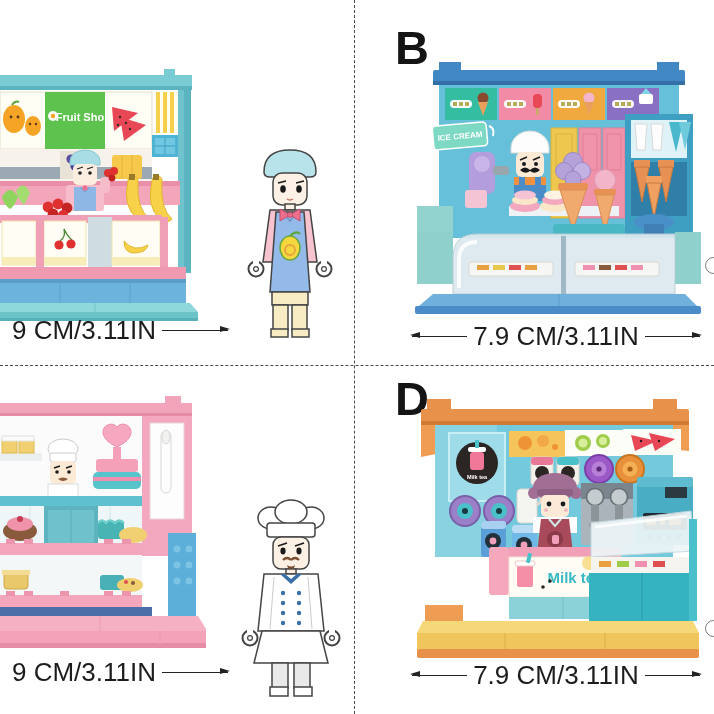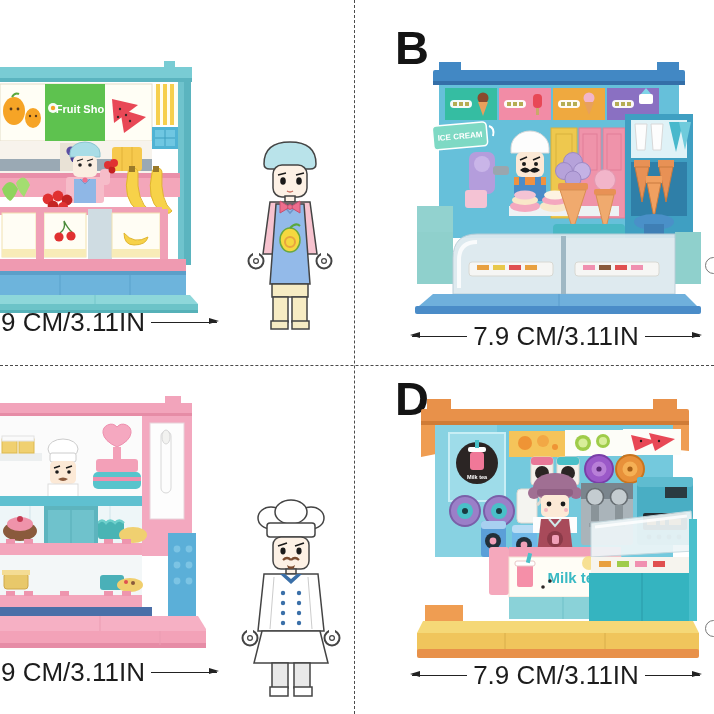--- a/index.html
+++ b/index.html
@@ -1,25 +1,25 @@
 <!DOCTYPE html>
 <html><head>
 <meta charset="utf-8">
 <style>
   html,body{margin:0;padding:0;background:#fff}
   .canvas{position:relative;width:714px;height:714px;background:#fff;overflow:hidden;
           font-family:"Liberation Sans",sans-serif;}
   svg{font-family:"Liberation Sans",sans-serif;display:block}
   .quad{position:absolute;width:357px;height:357px}
-  .qa{left:0;top:4px}.qb{left:357px;top:0}.qc{left:0;top:357px}.qd{left:357px;top:357px}
+  .qa{left:0;top:12px}.qb{left:357px;top:0}.qc{left:0;top:357px}.qd{left:357px;top:357px}
   .letter{position:absolute;font-size:47px;font-weight:800;color:#141414;line-height:1;letter-spacing:0}
   .art{position:absolute}
   .dim{position:absolute;display:flex;align-items:center;color:#1c1c1c;font-size:26px;white-space:nowrap}
   .dim-text{font-weight:400;margin:0 6px;color:#1c1c1c}
-  .dim-left .dim-text{margin-left:1px}
+  .dim-left .dim-text{margin-left:12px}
   .dim-line{position:relative;border-top:1.7px solid #222;height:0}
   .dim-center .dim-line{flex:1 1 auto}
   .dim-left .dim-line{flex:0 0 auto;width:66px}
   .arr-r::after{content:"";position:absolute;right:-2px;top:-4.6px;width:0;height:0;
       border-left:10px solid #222;border-top:3.6px solid transparent;border-bottom:3.6px solid transparent}
   .arr-l::before{content:"";position:absolute;left:-2px;top:-4.6px;width:0;height:0;
       border-right:10px solid #222;border-top:3.6px solid transparent;border-bottom:3.6px solid transparent}
   .divider-v{position:absolute;left:354px;top:0;height:714px;width:0;border-left:1.5px dashed #4a4a4a}
   .divider-h{position:absolute;top:365px;left:0;width:714px;height:0;border-top:1.5px dashed #4a4a4a}
   .edge-mark{position:absolute;width:15px;height:15px;border:1.6px solid #777;border-radius:50%;background:transparent}

